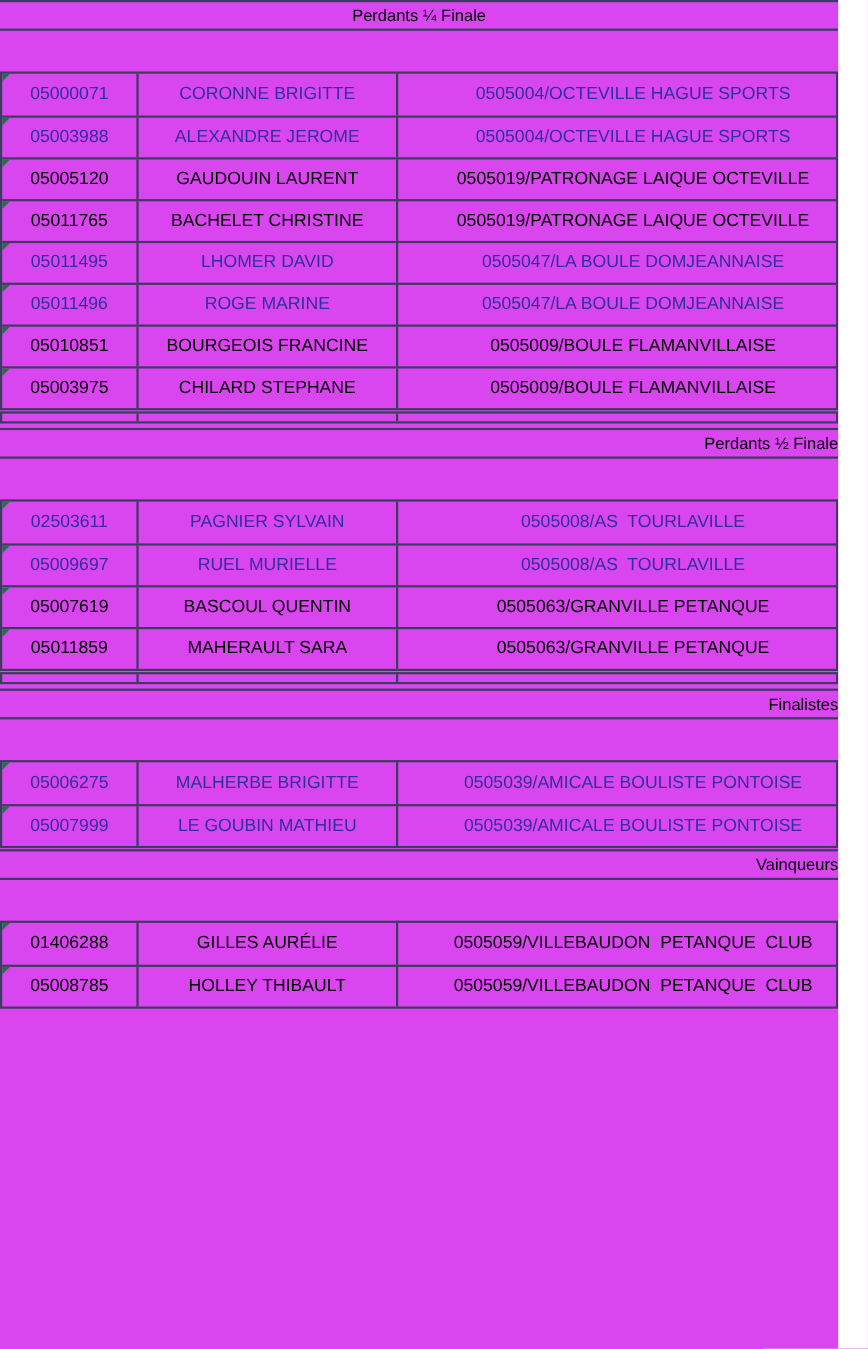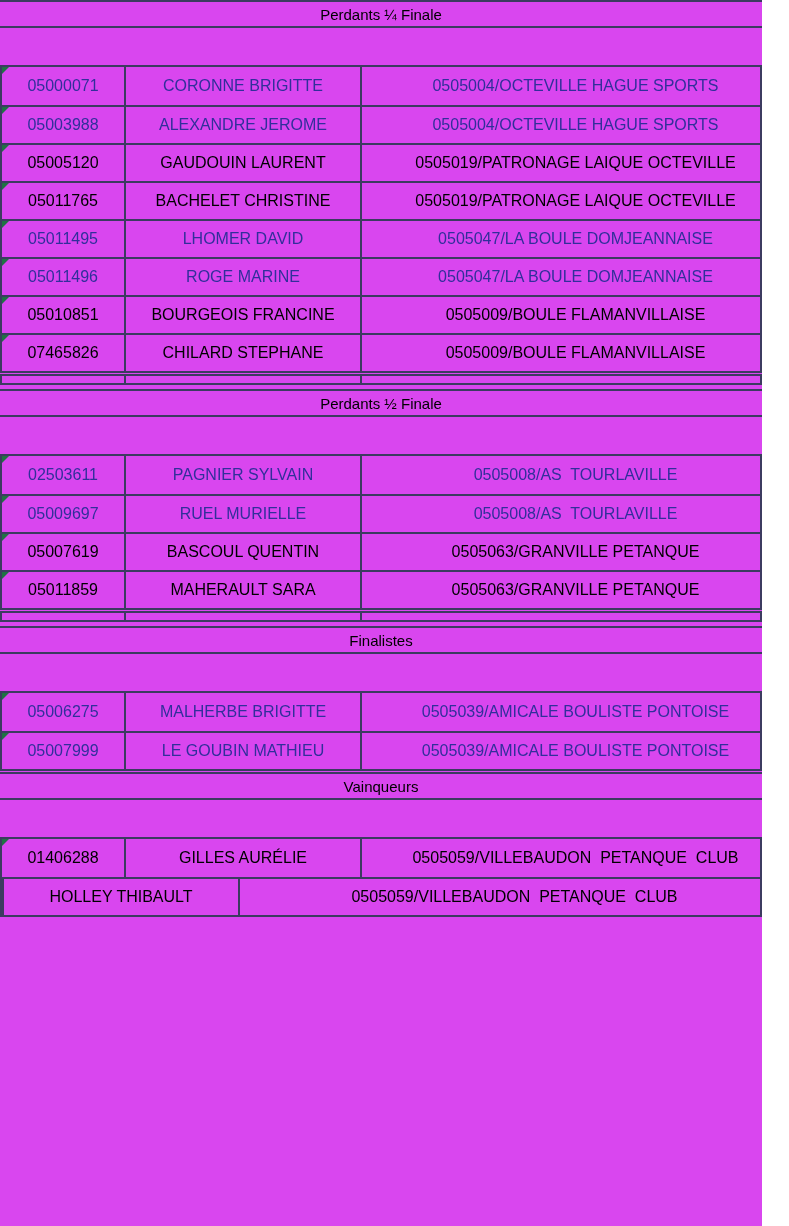--- a/index.html
+++ b/index.html
@@ -20,21 +20,21 @@
   }
   .section-title{
     border-top:2px solid var(--line);
     border-bottom:2px solid var(--line);
     height:28px;
     display:flex;align-items:center;justify-content:center;
     font-size:15px;color:var(--black);
     margin-bottom:2px;
     white-space:pre;
   }
-  .section-title.gap-above{margin-top:4px;}
+  .section-title.gap-above{margin-top:4px;justify-content:flex-end;}
   .rows-box{
     border:2px solid var(--line);
     margin-top:37px;
   }
   .row{
     display:flex;height:38px;
   }
   .row + .row{border-top:2px solid var(--line);}
   .cell{
     display:flex;align-items:center;justify-content:center;
@@ -102,21 +102,21 @@
       <div class="cell c1"><i class="tri"></i><span>05011496</span></div>
       <div class="cell c2">ROGE MARINE</div>
       <div class="cell c3">0505047/LA BOULE DOMJEANNAISE</div>
     </div>
     <div class="row black">
       <div class="cell c1"><i class="tri"></i><span>05010851</span></div>
       <div class="cell c2">BOURGEOIS FRANCINE</div>
       <div class="cell c3">0505009/BOULE FLAMANVILLAISE</div>
     </div>
     <div class="row black">
-      <div class="cell c1"><i class="tri"></i><span>07465826</span></div>
+      <div class="cell c1"><i class="tri"></i><span>05003975</span></div>
       <div class="cell c2">CHILARD STEPHANE</div>
       <div class="cell c3">0505009/BOULE FLAMANVILLAISE</div>
     </div>
   </div>
   <div class="spacer-row">
     <div class="sc1"></div>
     <div class="sc2"></div>
     <div class="sc3"></div>
   </div>
 
@@ -170,18 +170,19 @@
   <div class="section-title gap-above" style="margin-top:1px;">
     <span>Vainqueurs</span>
   </div>
   <div class="rows-box">
     <div class="row black">
       <div class="cell c1"><i class="tri"></i><span>01406288</span></div>
       <div class="cell c2">GILLES AURÉLIE</div>
       <div class="cell c3">0505059/VILLEBAUDON  PETANQUE  CLUB</div>
     </div>
     <div class="row black">
+      <div class="cell c1"><i class="tri"></i><span>05008785</span></div>
       <div class="cell c2">HOLLEY THIBAULT</div>
       <div class="cell c3">0505059/VILLEBAUDON  PETANQUE  CLUB</div>
     </div>
   </div>
 
 </div>
 
 </body></html>

